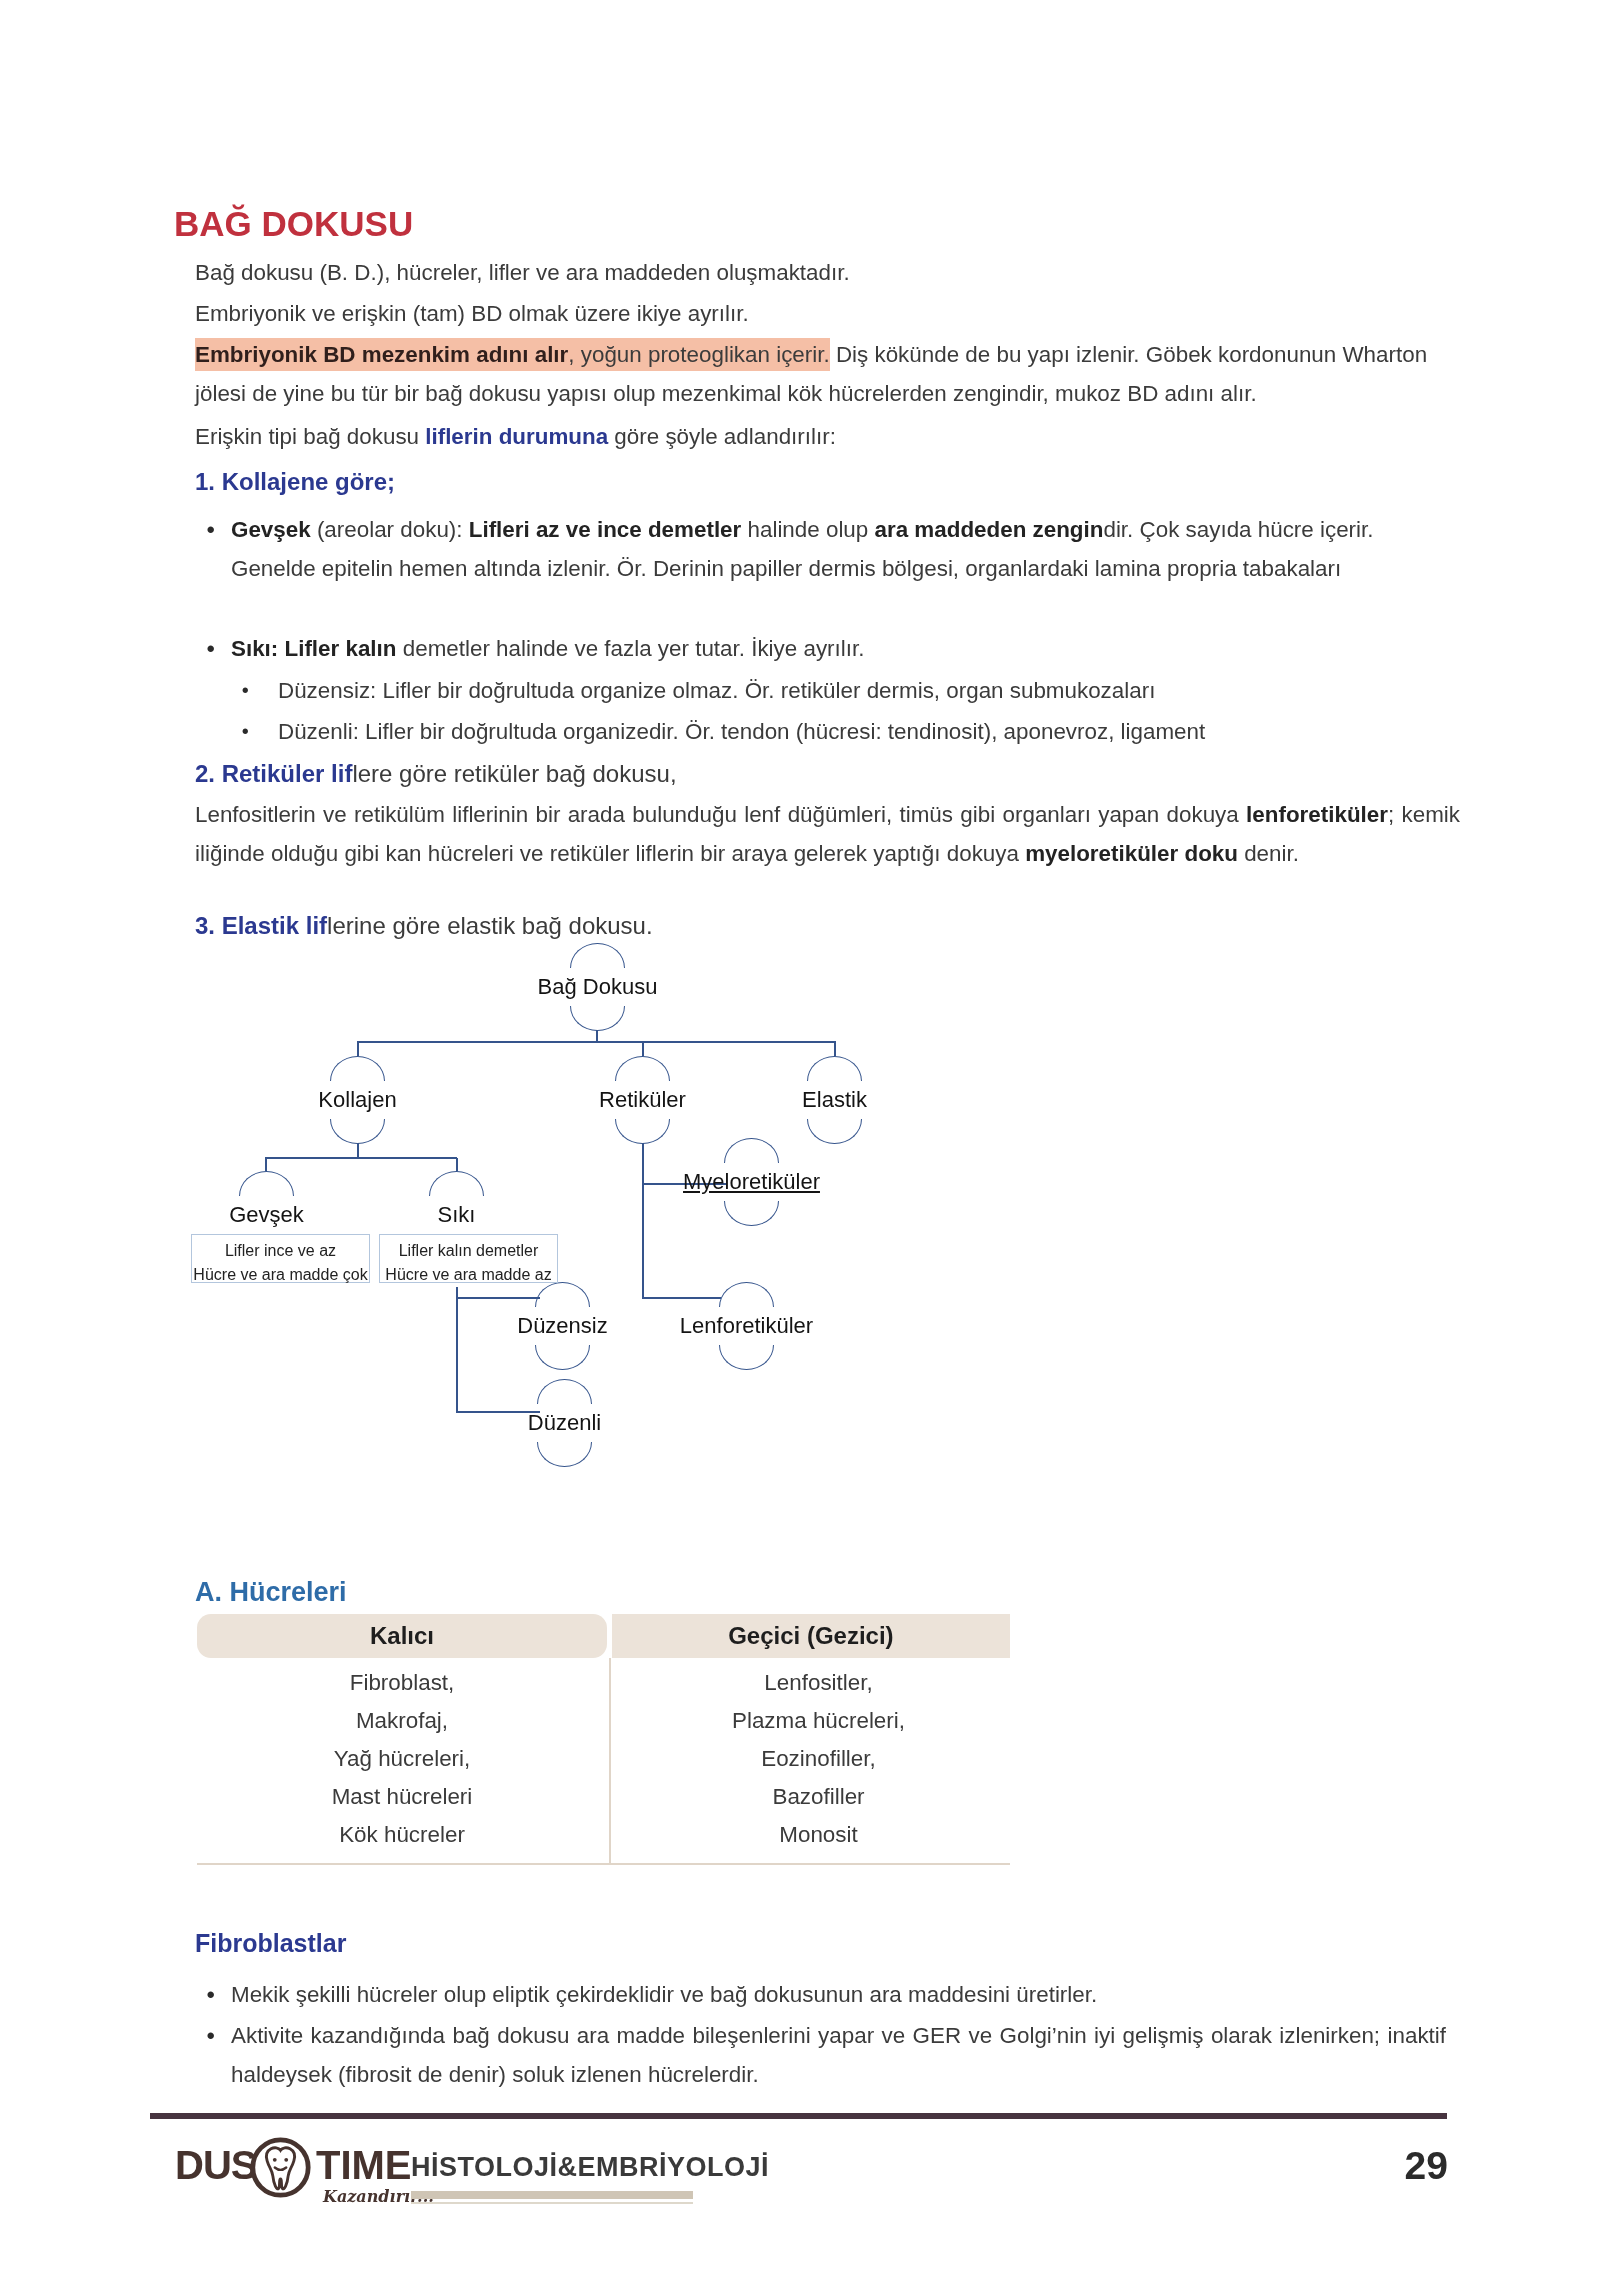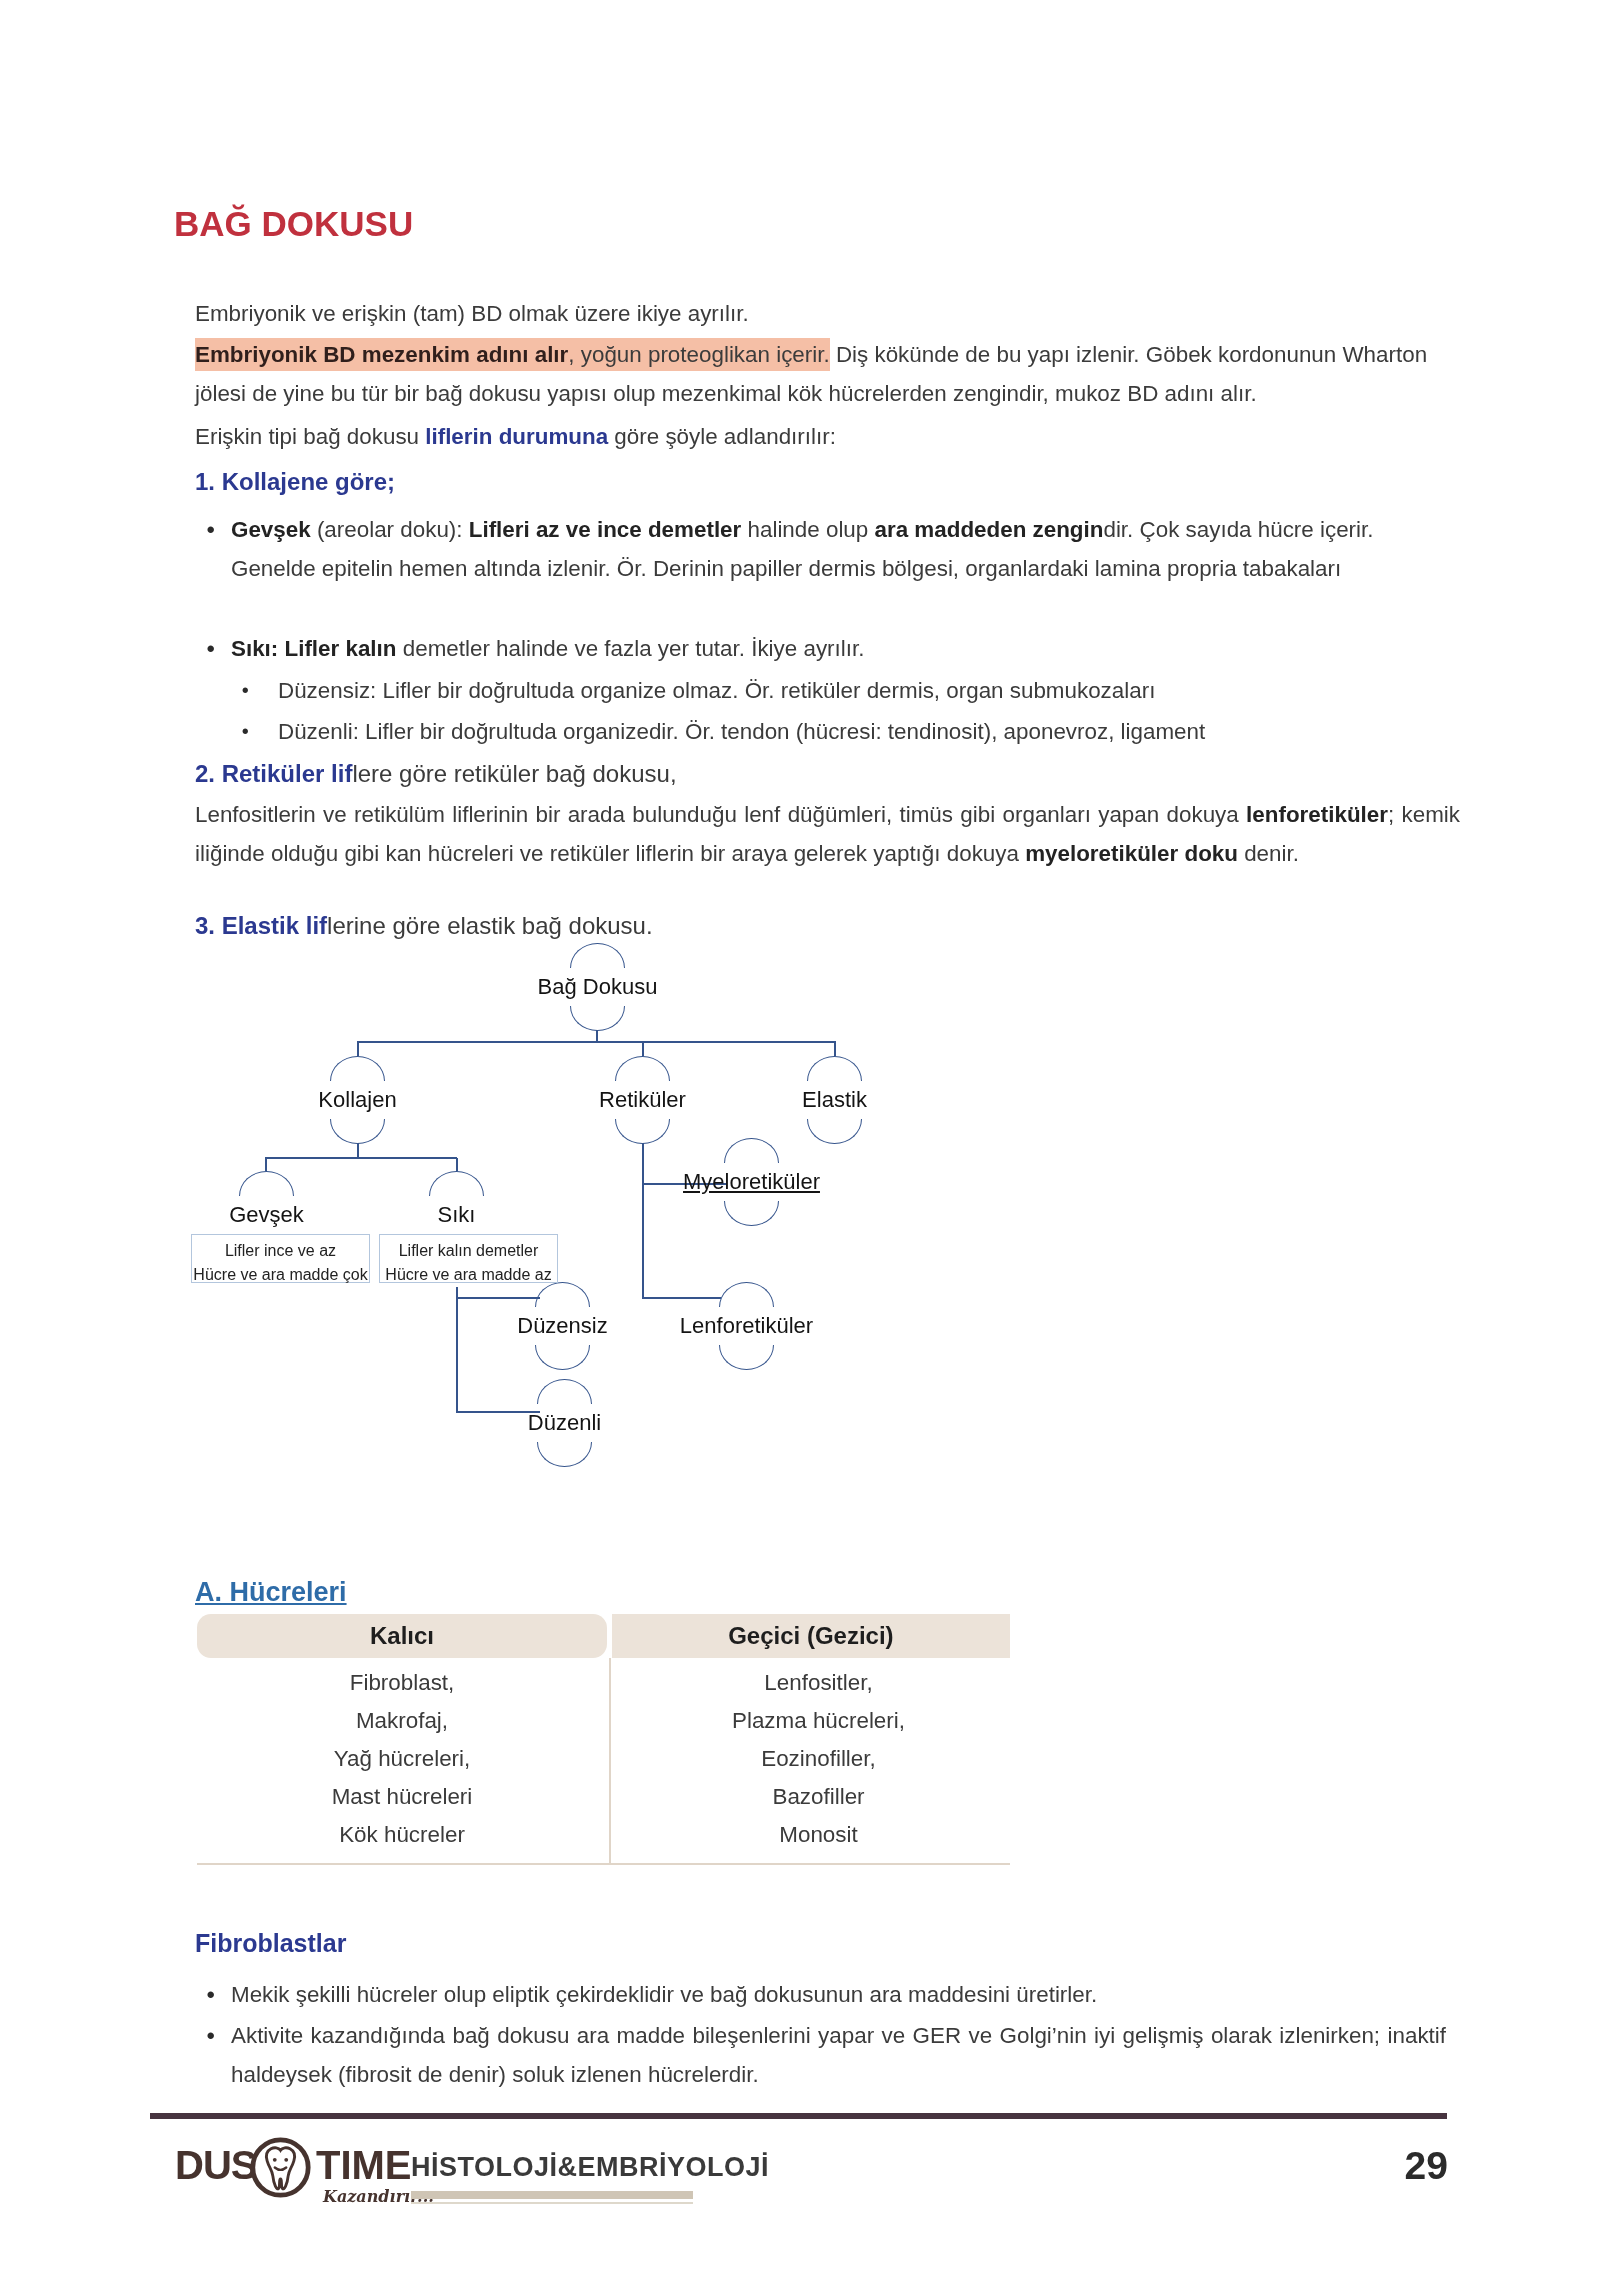--- a/index.html
+++ b/index.html
@@ -8,21 +8,21 @@
   .abs{position:absolute;}
   .body-text{font-size:22.4px;line-height:39px;color:#3b3b3b;}
   .just{text-align:justify;}
   .seg{white-space:pre-wrap;}
   .seg.b{font-weight:700;color:#232323;}
   .seg.blue{color:#2b3990;}
   .seg.dark{color:#301f1c;}
   .seg.hl{background:#f5bfa6;padding:3.8px 0;}
   .page-title{font-size:35px;font-weight:800;color:#c0313e;letter-spacing:0px;}
   .h-navy{color:#2b3990;font-weight:700;font-size:24px;}
-  .h-section{color:#2e6ca8;font-weight:700;font-size:27px;text-decoration:underline;}
+  .h-section{color:#2e6ca8;font-weight:700;font-size:27px;}
   .bullet{padding-left:36px;box-sizing:border-box;}
   .bullet::before{content:"•";position:absolute;left:11.4px;color:#2a2a2a;font-size:24px;}
   .subbullet{padding-left:40px;box-sizing:border-box;}
   .subbullet::before{content:"•";position:absolute;left:3.8px;color:#2a2a2a;font-size:20px;}
   
   .tnode{position:absolute;width:171px;text-align:center;color:#141414;font-size:22px;}
   .arc{width:55px;height:25px;margin:0 auto;box-sizing:border-box;border:1.9px solid #35548c;background:transparent;}
   .arc-top{border-bottom:none;border-radius:27.6px 27.6px 0 0 / 25px 25px 0 0;}
   .arc-bot{border-top:none;border-radius:0 0 27.6px 27.6px / 0 0 25px 25px;}
   .tnode .nlabel{height:38px;line-height:38px;white-space:nowrap;}
@@ -48,20 +48,21 @@
   .bar2{left:411px;top:2202px;width:282px;height:1.9px;background:#ded8cb;}
   .pagenum{left:1391px;top:2144px;width:57px;text-align:right;font-size:39px;font-weight:700;color:#2b2b2b;}
 </style>
 </head>
 <body>
 
 <div class="page">
 
   <div class="abs page-title" style="left:174px;top:204px;">BAĞ DOKUSU</div>
 
+  <div class="abs body-text" style="left:195px;top:253px;width:1265px;">Bağ dokusu (B. D.), hücreler, lifler ve ara maddeden oluşmaktadır.</div>
   <div class="abs body-text" style="left:195px;top:294px;width:1265px;">Embriyonik ve erişkin (tam) BD olmak üzere ikiye ayrılır.</div>
   <div class="abs body-text" style="left:195px;top:335px;width:1265px;"><span class="seg hl b dark">Embriyonik BD mezenkim adını alır</span><span class="seg hl">, yoğun proteoglikan içerir.</span><span class="seg"> Diş kökünde de bu yapı izlenir. Göbek kordonunun Wharton jölesi de yine bu tür bir bağ dokusu yapısı olup mezenkimal kök hücrelerden zengindir, mukoz BD adını alır.</span></div>
   <div class="abs body-text" style="left:195px;top:417px;width:1265px;"><span class="seg">Erişkin tipi bağ dokusu </span><span class="seg blue b">liflerin durumuna</span><span class="seg"> göre şöyle adlandırılır:</span></div>
 
   <div class="abs h-navy" style="left:195px;top:468px;">1. Kollajene göre;</div>
   <div class="abs body-text bullet" style="left:195px;top:510px;width:1251px;"><span class="seg b">Gevşek</span><span class="seg"> (areolar doku): </span><span class="seg b">Lifleri az ve ince demetler</span><span class="seg"> halinde olup </span><span class="seg b">ara maddeden zengin</span><span class="seg">dir. Çok sayıda hücre içerir. Genelde epitelin hemen altında izlenir. Ör. Derinin papiller dermis bölgesi, organlardaki lamina propria tabakaları</span></div>
   <div class="abs body-text bullet" style="left:195px;top:629px;width:1251px;"><span class="seg b">Sıkı: Lifler kalın</span><span class="seg"> demetler halinde ve fazla yer tutar. İkiye ayrılır.</span></div>
   <div class="abs body-text subbullet" style="left:238px;top:671px;width:1208px;">Düzensiz: Lifler bir doğrultuda organize olmaz. Ör. retiküler dermis, organ submukozaları</div>
   <div class="abs body-text subbullet" style="left:238px;top:712px;width:1208px;">Düzenli: Lifler bir doğrultuda organizedir. Ör. tendon (hücresi: tendinosit), aponevroz, ligament</div>
 

